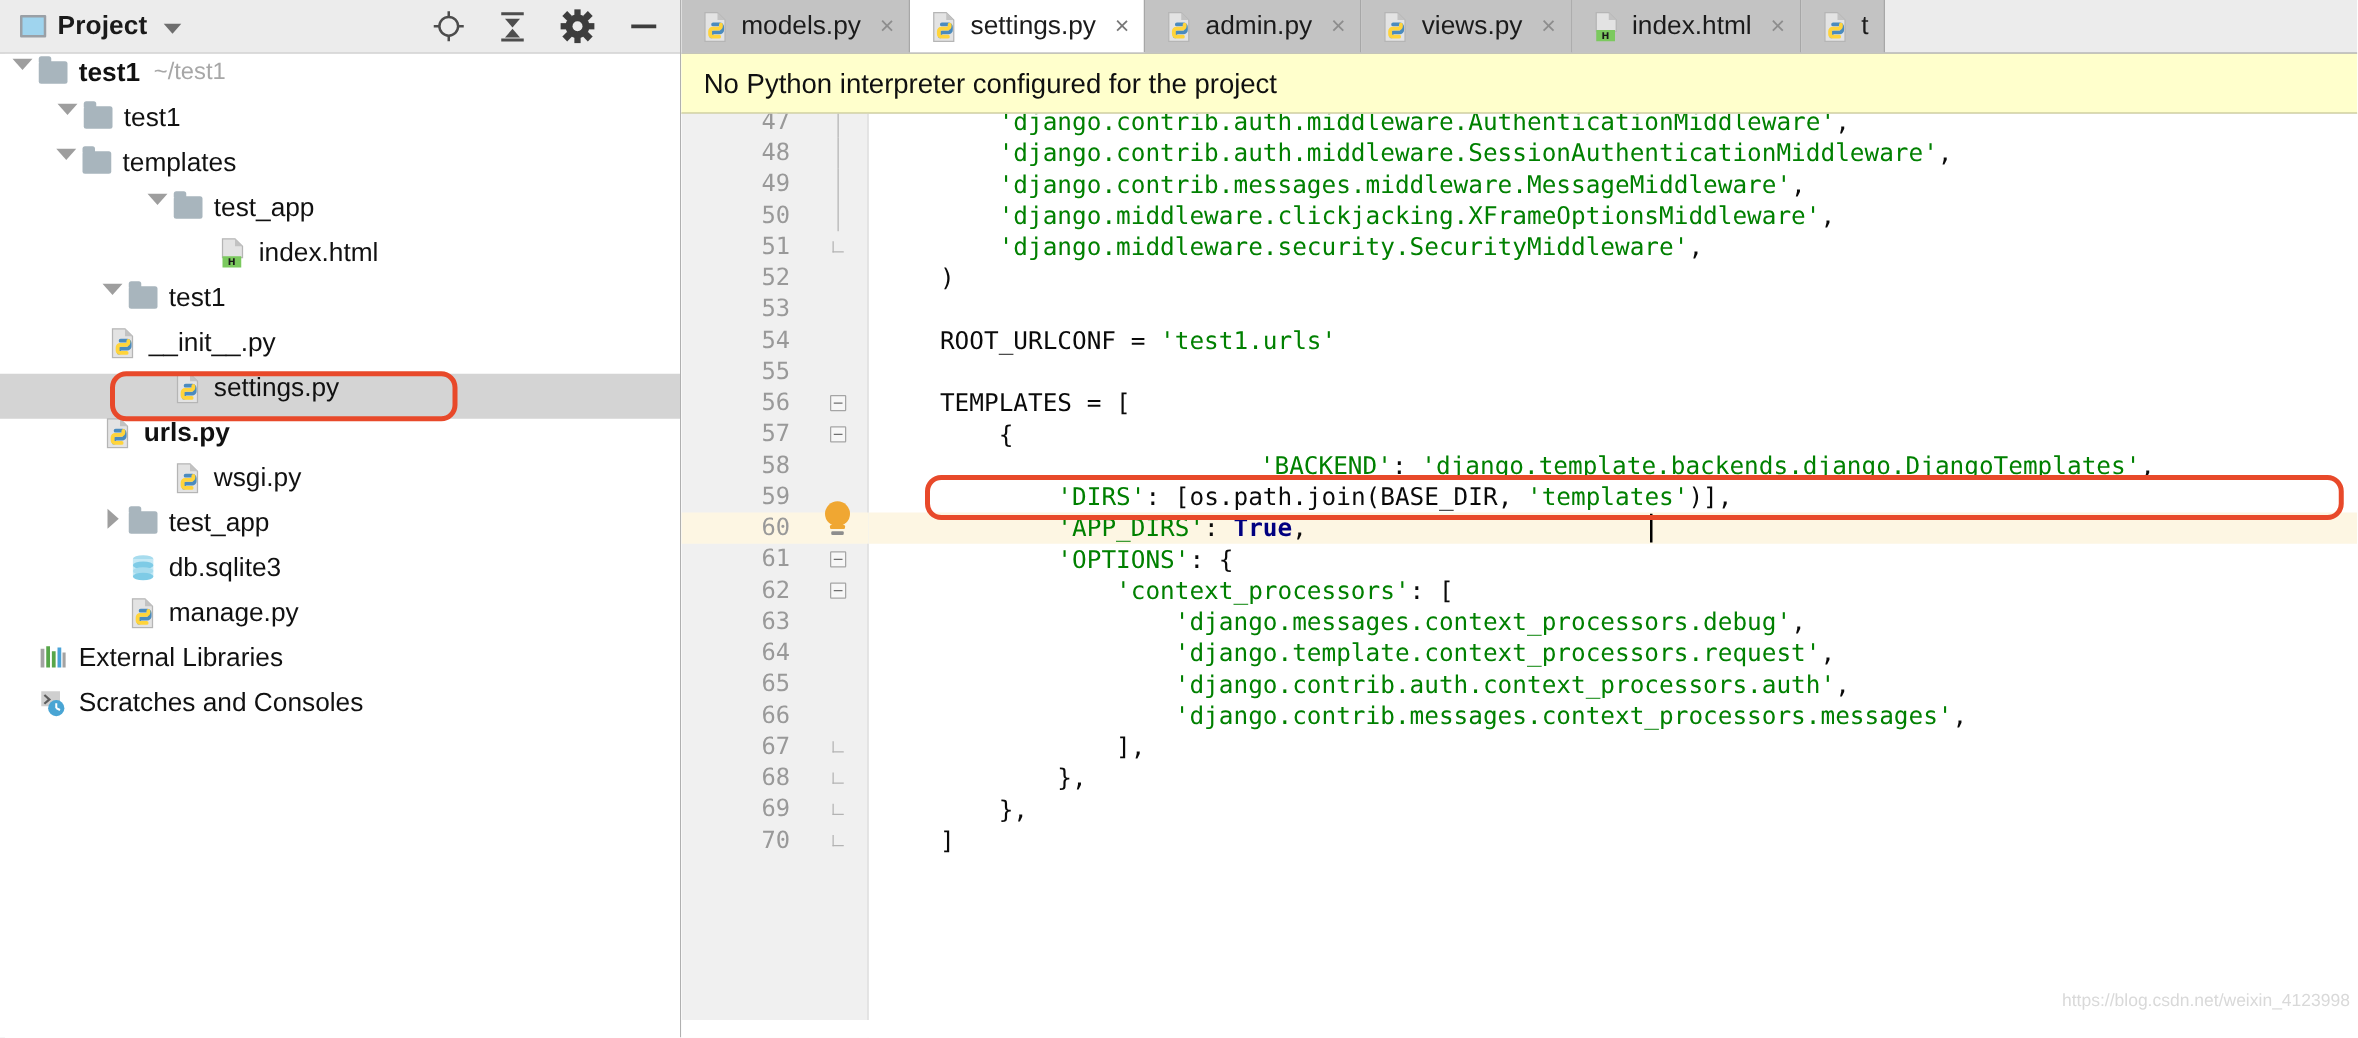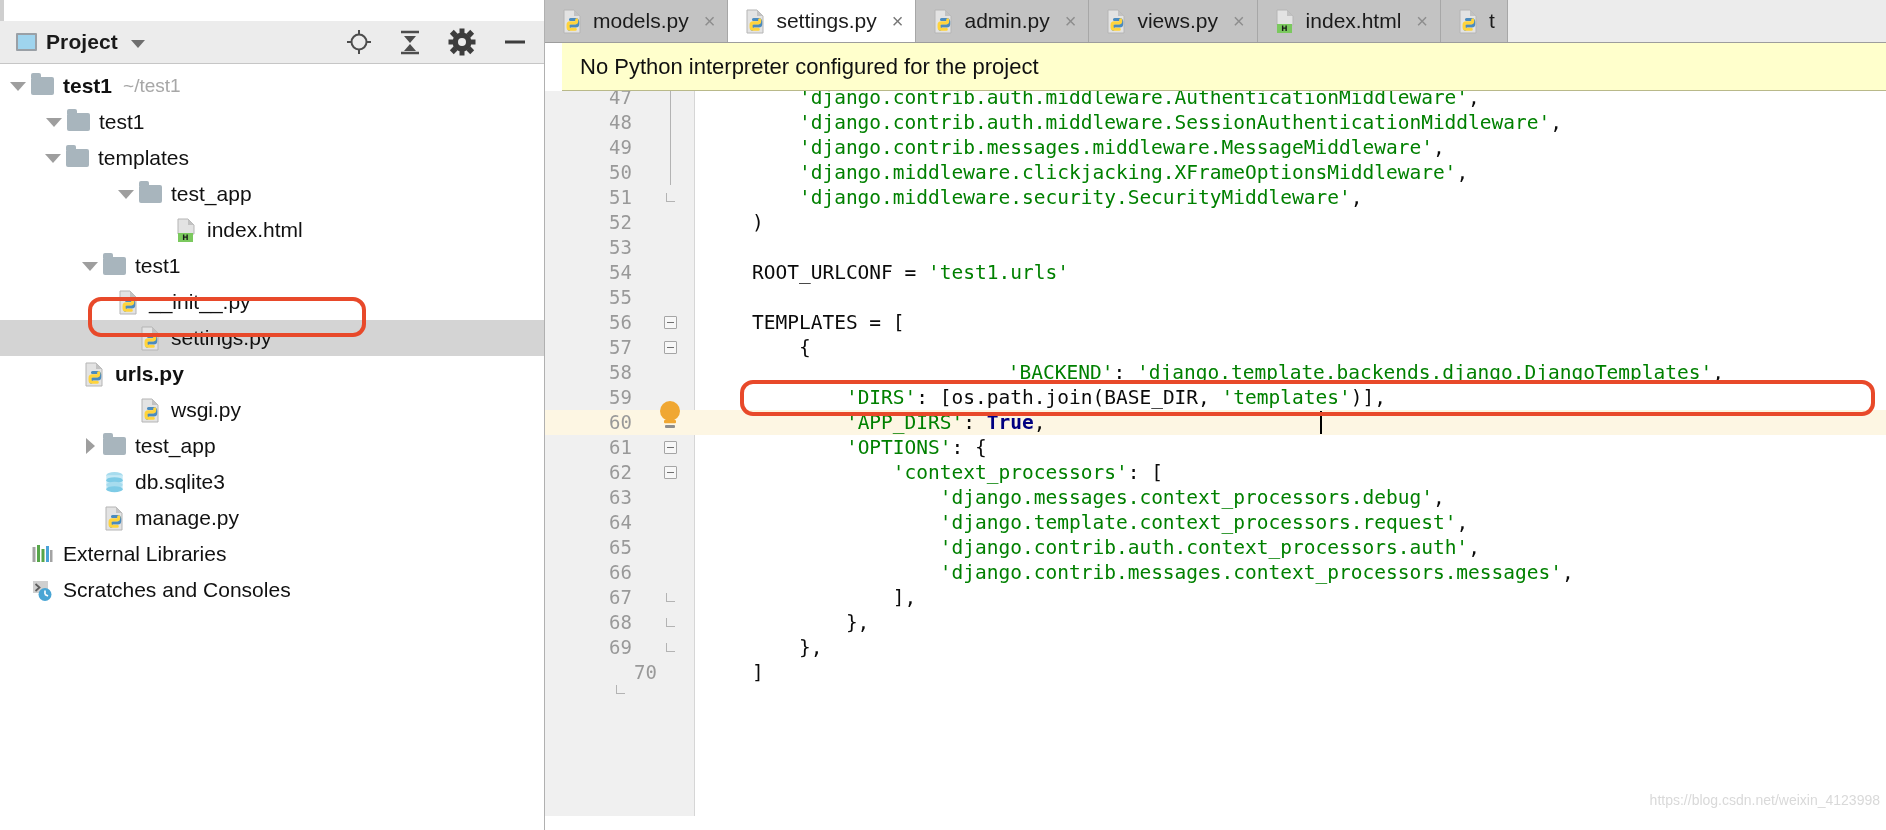--- a/index.html
+++ b/index.html
@@ -31,21 +31,20 @@
   }
   #project-header {
     height: 43px;
     flex: 0 0 43px;
     background: #ececec;
     border-bottom: 1px solid #c6c6c6;
     display: flex;
     align-items: center;
     padding: 0 14px 0 16px;
     position: relative;
-    margin-top: 21px;
   }
   #project-header .title-group {
     display: flex;
     align-items: center;
     gap: 9px;
   }
   .proj-icon {
     width: 21px; height: 18px;
     border: 2px solid #9aa0a6;
     background: #9fd4ee;
@@ -79,21 +78,21 @@
   #tree {
     flex: 1 1 auto;
     overflow: hidden;
     padding-top: 4px;
     background: #ffffff;
     position: relative;
   }
   .tree-row {
     height: 36px;
     display: flex;
-    align-items: center;
+    align-items: flex-start;
     font-size: 21px;
     color: #0f0f0f;
     white-space: nowrap;
     position: relative;
   }
   .tree-row.selected { background: #d4d4d4; }
   .twisty {
     width: 24px;
     display: inline-flex;
     align-items: center;
@@ -195,21 +194,20 @@
   
   #warning-banner {
     flex: 0 0 48px;
     background: #ffffcc;
     border-bottom: 1px solid #b9b98a;
     display: flex;
     align-items: center;
     padding-left: 18px;
     font-size: 22px;
     color: #101010;
-    margin-left: 17px;
   }
 
   
   #editor {
     flex: 1 1 auto;
     position: relative;
     background: #ffffff;
     overflow: hidden;
     display: flex;
     flex-direction: row;
@@ -443,21 +441,21 @@
         </div>
         <div class="tree-row" style="padding-left: 78px;">
           <span class="twisty">
             <span class="tw-open"></span>
           </span>
           <span class="node-icon">
             <span class="folder-ic"></span>
           </span>
           <span class="node-label">test1</span>
         </div>
-        <div class="tree-row" style="padding-left: 92px;">
+        <div class="tree-row" style="padding-left: 62px;">
           <span class="twisty"></span>
           <span class="node-icon">
             <svg width="23" height="25" viewBox="0 0 23 25">
               <path d="M3 1 h10 l6 6 v17 h-16 z" fill="#e3e3e3" stroke="#b5b5b5" stroke-width="1"></path>
               <path d="M13 1 l6 6 h-6 z" fill="#c2c2c2"></path>
               <path d="M9.5 10.5 h5.2 a2 2 0 0 1 2 2 v2.4 a2 2 0 0 1 -2 2 h-4.6 a2 2 0 0 0 -2 2 v1.2" fill="none" stroke="#4b8bbe" stroke-width="3.1" stroke-linecap="round"></path>
               <path d="M14.3 20.3 h-5.2 a2 2 0 0 1 -2 -2 v-2.4 a2 2 0 0 1 2 -2 h4.6 a2 2 0 0 0 2 -2 v-1.2" fill="none" stroke="#ffd43b" stroke-width="3.1" stroke-linecap="round"></path>
             </svg>
           </span>
           <span class="node-label">__init__.py</span>
@@ -741,21 +739,21 @@
               <div class="fold-cell">
                 <span class="fold-end"></span>
               </div>
             </div>
             <div class="gutter-row" style="position: absolute; top: 544px; left: 0px; width: 150px;">
               <div class="lnum">69</div>
               <div class="fold-cell">
                 <span class="fold-end"></span>
               </div>
             </div>
-            <div class="gutter-row" style="position: absolute; top: 569px; left: 0px; width: 150px; flex-direction: column;">
+            <div class="gutter-row" style="position: absolute; top: 569px; left: 0px; width: 150px;">
               <div class="lnum">70</div>
               <div class="fold-cell">
                 <span class="fold-end"></span>
               </div>
             </div>
           </div>
       </div>
       <div id="code-area">
         <div class="code-lines" id="code-lines">
             <div class="code-line" style="position: absolute; top: -6px; left: 0px; right: 0px;">        <span class="s-str">'django.contrib.auth.middleware.AuthenticationMiddleware'</span>,</div>

